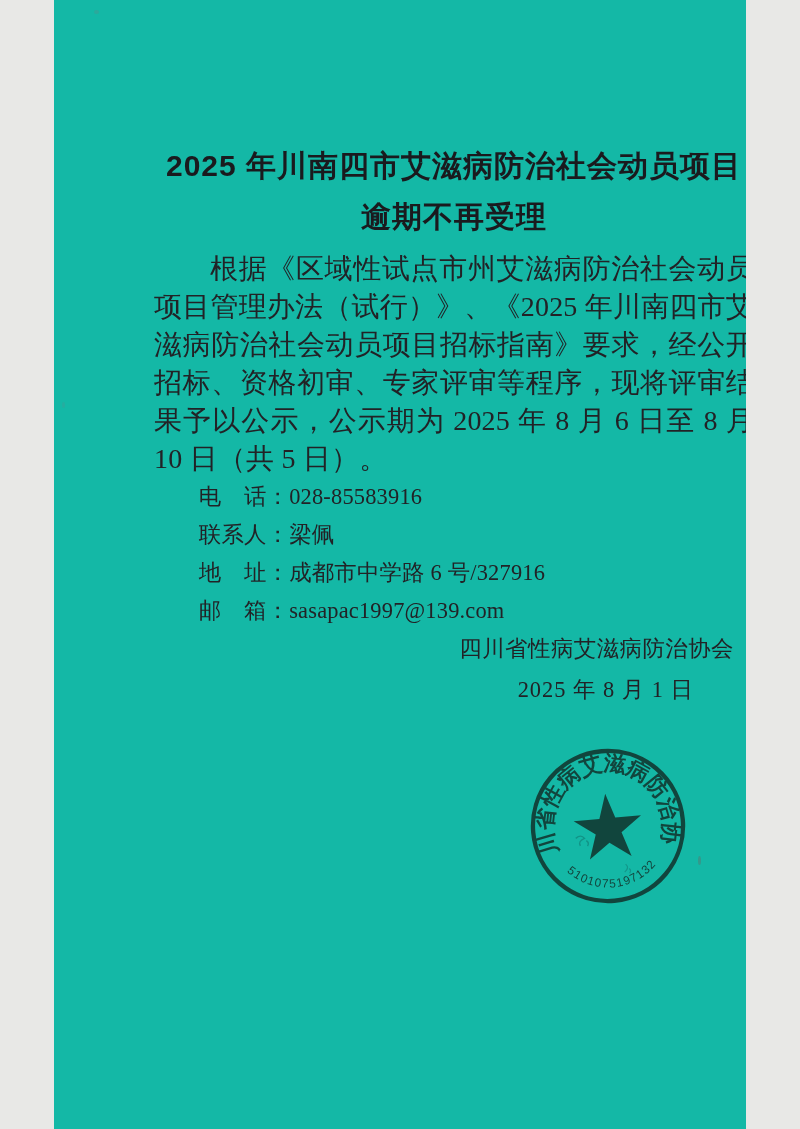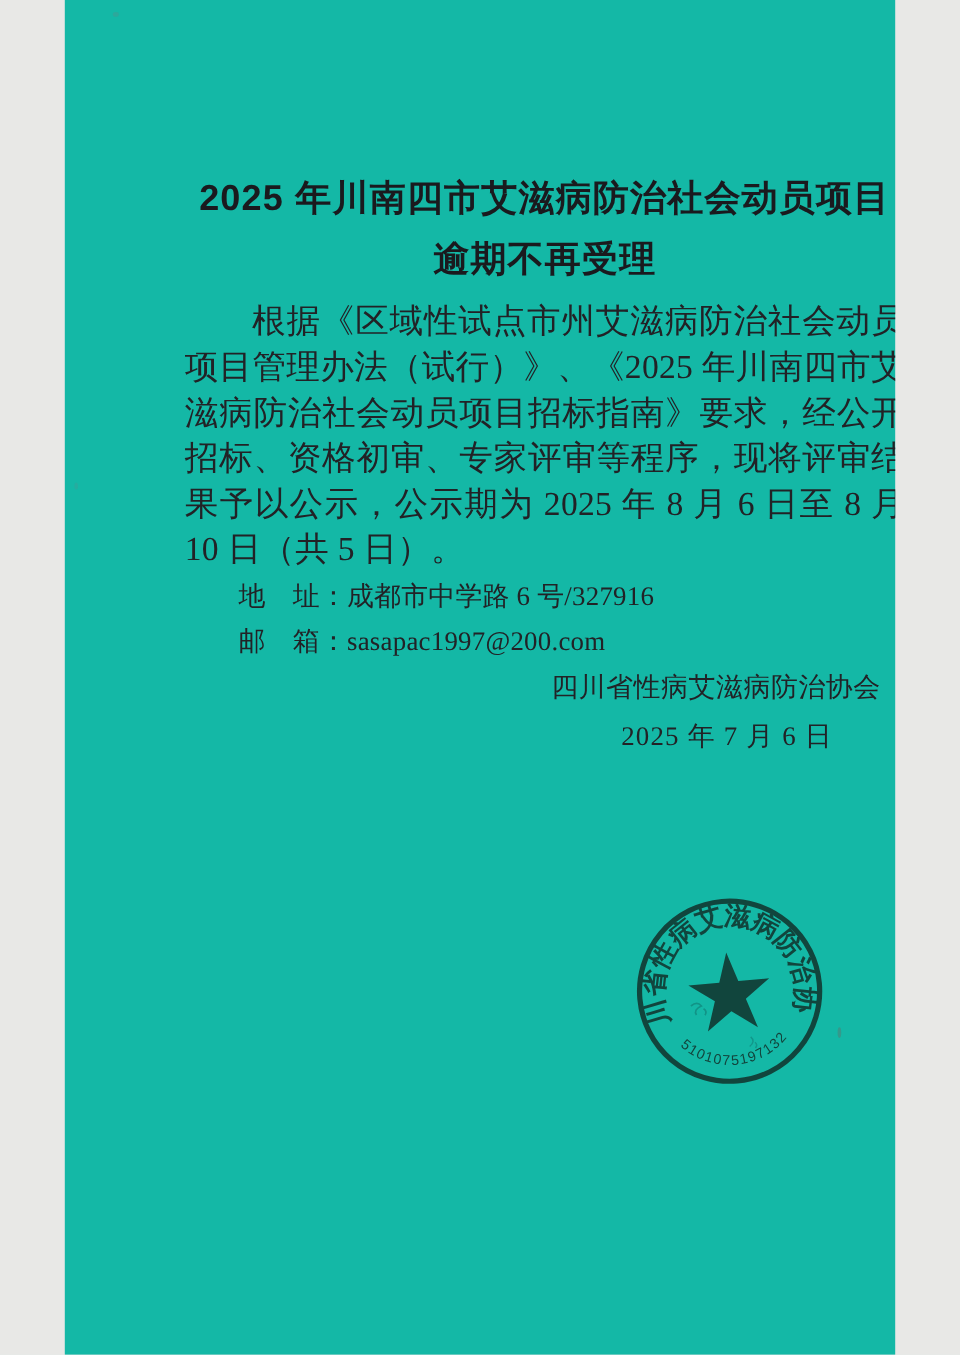--- a/index.html
+++ b/index.html
@@ -93,30 +93,32 @@
   <div class="content">
 
     <h1 class="title">
       <span class="t-line">2025 年川南四市艾滋病防治社会动员项目</span>
       <span class="t-line">逾期不再受理</span>
     </h1>
 
     <p class="para">根据《区域性试点市州艾滋病防治社会动员项目管理办法（试行）》、《2025 年川南四市艾滋病防治社会动员项目招标指南》要求，经公开招标、资格初审、专家评审等程序，现将评审结果予以公示，公示期为 2025 年 8 月 6 日至 8 月 10 日（共 5 日）。</p>
 
 
+    <p class="line"><span>电　话：</span><span>028-85583916</span></p>
 
+    <p class="line"><span>联系人：</span><span>梁佩</span></p>
 
     <p class="line"><span>地　址：</span><span>成都市中学路 6 号/327916</span></p>
 
-    <p class="line"><span>邮　箱：</span><span>sasapac1997@200.com</span></p>
+    <p class="line"><span>邮　箱：</span><span>sasapac1997@139.com</span></p>
 
 
     <div class="sig">
       <p class="sig-org">四川省性病艾滋病防治协会</p>
-      <p class="sig-date">2025 年 7 月 6 日</p>
+      <p class="sig-date">2025 年 8 月 1 日</p>
     </div>
 
   </div>
 
   <div class="stamp">
     <svg viewBox="0 0 200 200">
       <defs>
         <path id="ringPath" d="M 36.6,129.6 A 70 70 0 1 1 163.4,129.6" fill="none"></path>
         <path id="codePath" d="M 32.5,139 A 78 78 0 0 0 167.5,139" fill="none"></path>
       </defs>

